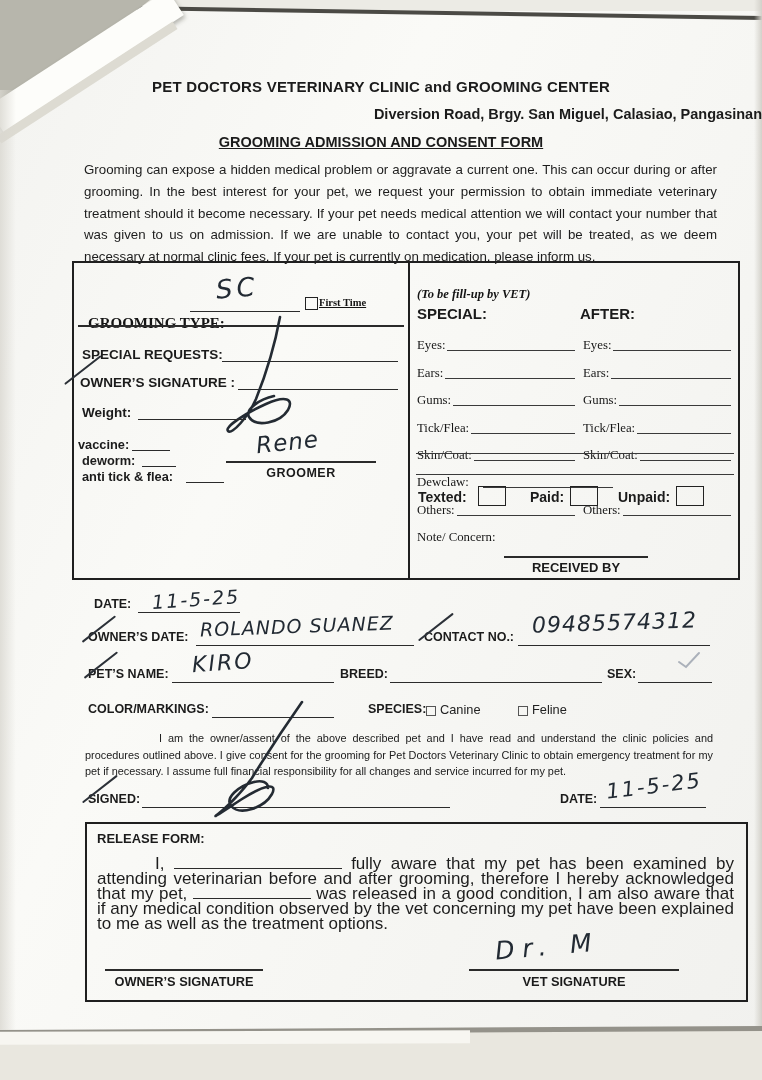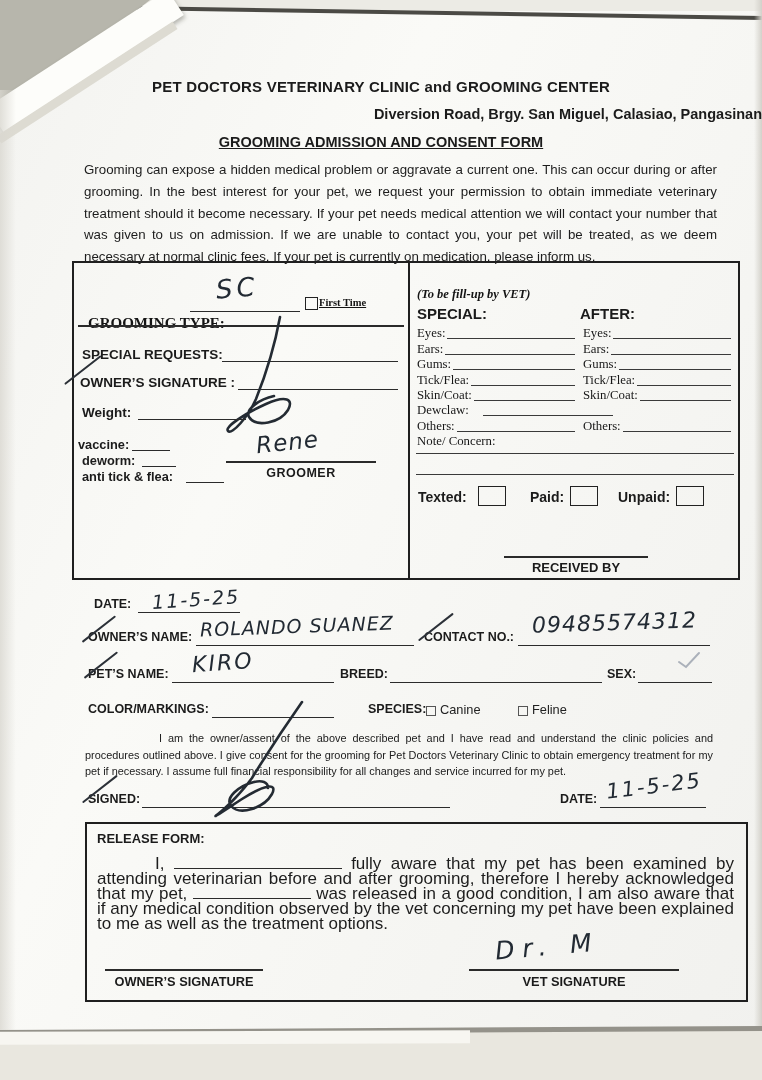--- a/index.html
+++ b/index.html
@@ -9,21 +9,21 @@
   .abs{position:absolute;}
   .sans-b{font-family:"Liberation Sans",sans-serif;font-weight:bold;color:#1b1b1b;}
   .serif-b{font-family:"Liberation Serif",serif;font-weight:bold;color:#141414;}
   .hw{font-family:"DejaVu Sans",sans-serif;font-style:italic;color:#222a33;white-space:nowrap;}
   .bline{border-bottom:1.5px solid #2b2b2b;}
   .cbx{display:inline-block;border:1.6px solid #222;background:transparent;}
   .slash{position:absolute;height:2.4px;background:#2c3138;border-radius:2px;transform:rotate(-38deg);}
   .box{position:absolute;border:2px solid #1f1f1f;}
   .center{text-align:center;}
   .jus{text-align:justify;}
-  .med-row{display:flex;align-items:flex-end;height:15.4px;}
+  .med-row{display:flex;align-items:flex-end;height:15.4px;margin-top:12px;}
   .med-cell{display:flex;width:158px;}
   .med-cell.right{flex:1;margin-left:8px;}
   .med-lbl{font-family:"Liberation Serif",serif;font-size:12.8px;color:#171717;white-space:nowrap;}
   .med-line{flex:1;border-bottom:1.2px solid #3a3a3a;margin-bottom:2px;margin-left:2px;}
   .blank{display:inline-block;border-bottom:1.3px solid #2b2b2b;height:11px;vertical-align:baseline;}
 </style>
 </head>
 <body>
 
 <div class="screen">
@@ -171,21 +171,21 @@
 
       <div class="abs" style="left:92px;top:293px;width:144px;height:1.5px;background:#2a2a2a;"></div>
       <div class="abs sans-b center" style="left:92px;top:297px;width:144px;font-size:13px;">RECEIVED BY</div>
     </div>
   </div>
 
   <span class="abs sans-b" style="left:94px;top:597px;font-size:12.5px;">DATE:</span>
   <div class="abs bline" style="left:138px;top:598px;width:102px;height:14px;"></div>
   <span class="abs hw" style="left:152px;top:588px;font-size:19px;transform:rotate(-4deg);letter-spacing:2px;">11-5-25</span>
 
-  <span class="abs sans-b" style="left:88px;top:630px;font-size:12.5px;">OWNER’S NAME:</span>
+  <span class="abs sans-b" style="left:88px;top:630px;font-size:12.5px;">OWNER’S DATE:</span>
   <div class="slash" style="left:78px;top:628px;width:42px;"></div>
   <div class="abs bline" style="left:196px;top:631px;width:218px;height:14px;"></div>
   <span class="abs hw" style="left:200px;top:615px;font-size:19px;transform:rotate(-2deg);letter-spacing:1px;">ROLANDO SUANEZ</span>
 
   <span class="abs sans-b" style="left:424px;top:630px;font-size:12.5px;">CONTACT NO.:</span>
   <div class="slash" style="left:414px;top:626px;width:44px;"></div>
   <div class="abs bline" style="left:518px;top:631px;width:192px;height:14px;"></div>
   <span class="abs hw" style="left:532px;top:610px;font-size:22px;transform:rotate(-2deg);letter-spacing:1px;">09485574312</span>
 
   <span class="abs sans-b" style="left:88px;top:667px;font-size:12.5px;">PET’S NAME:</span>

